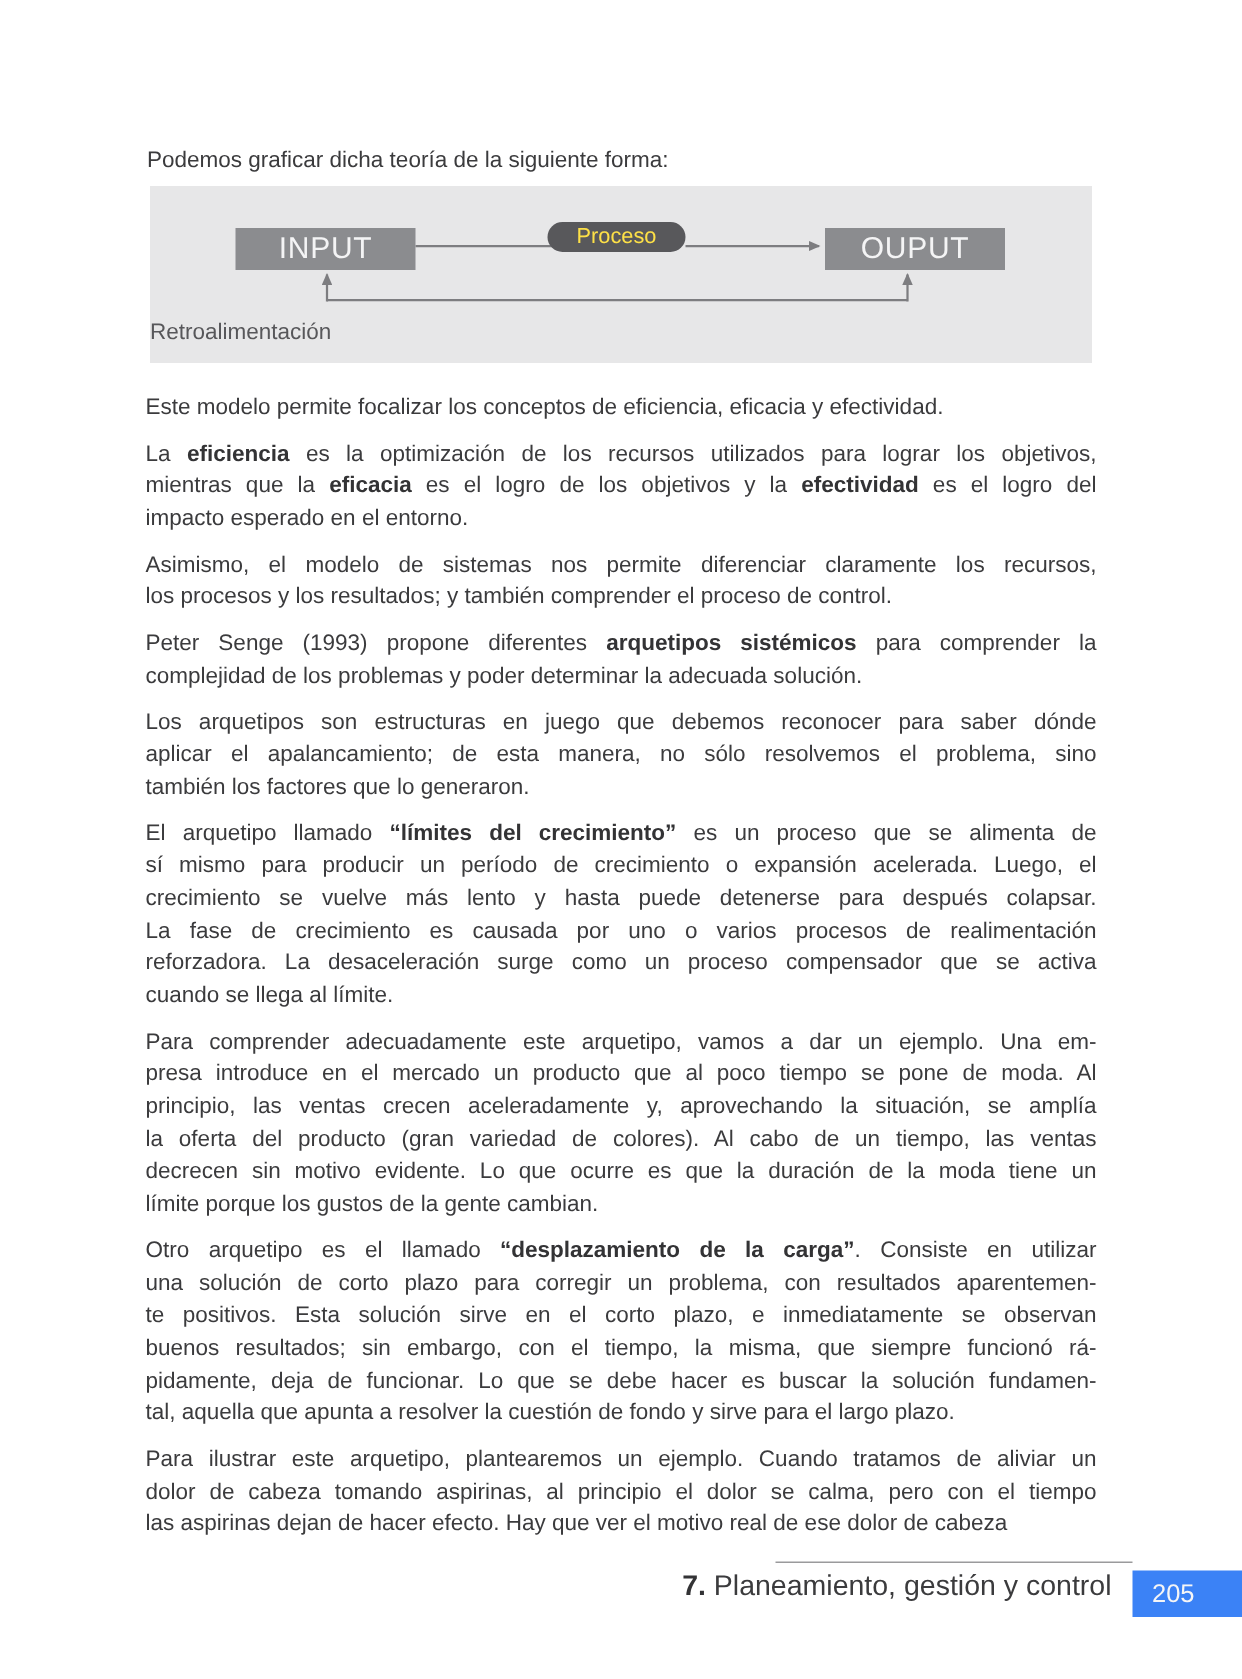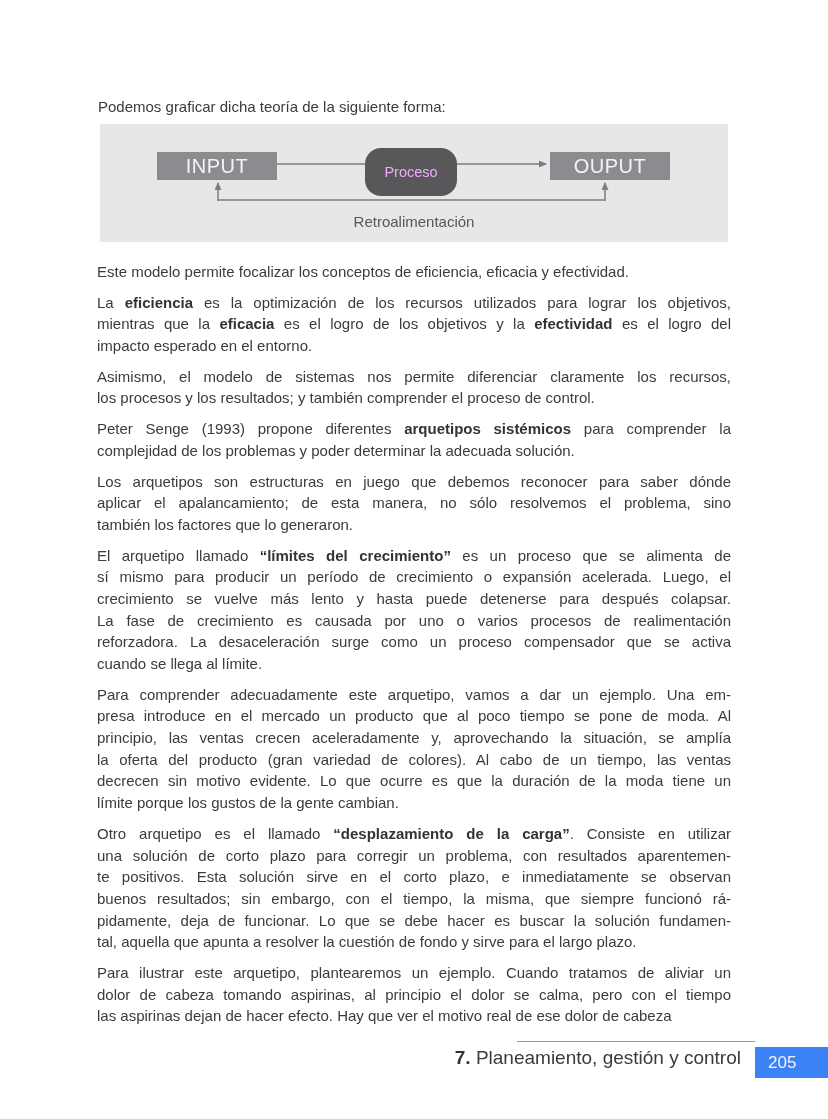--- a/index.html
+++ b/index.html
@@ -22,29 +22,29 @@
   }
   .dbox{
     position:absolute;height:28px;width:120px;
     background:#8b8c8f;color:#f4f4f5;
     display:flex;align-items:center;justify-content:center;
     font-size:20px;letter-spacing:0.5px;
   }
   .dbox.input{left:57px;top:28px;}
   .dbox.output{left:450px;top:28px;}
   .stadium{
-    position:absolute;left:265px;top:24px;width:92px;height:48px;
-    background:#58585b;color:#f0abfc;border-radius:16px;
+    position:absolute;left:265px;top:24px;width:92px;height:20px;
+    background:#58585b;color:#fde047;border-radius:16px;
     display:flex;align-items:center;justify-content:center;
     font-size:14.5px;
   }
   .arrows{position:absolute;left:0;top:0;width:628px;height:118px;}
   .feedback-label{
     position:absolute;left:0;right:0;top:89px;
-    text-align:center;font-size:15px;color:#57575a;
+    text-align:left;font-size:15px;color:#57575a;
   }
   
   .paragraphs{
     position:absolute;left:97px;top:261px;width:634px;
     font-size:15px;
   }
   .para{margin:0 0 9px 0;}
   .line{
     line-height:21.7px;height:21.7px;
     text-align:justify;text-align-last:justify;

